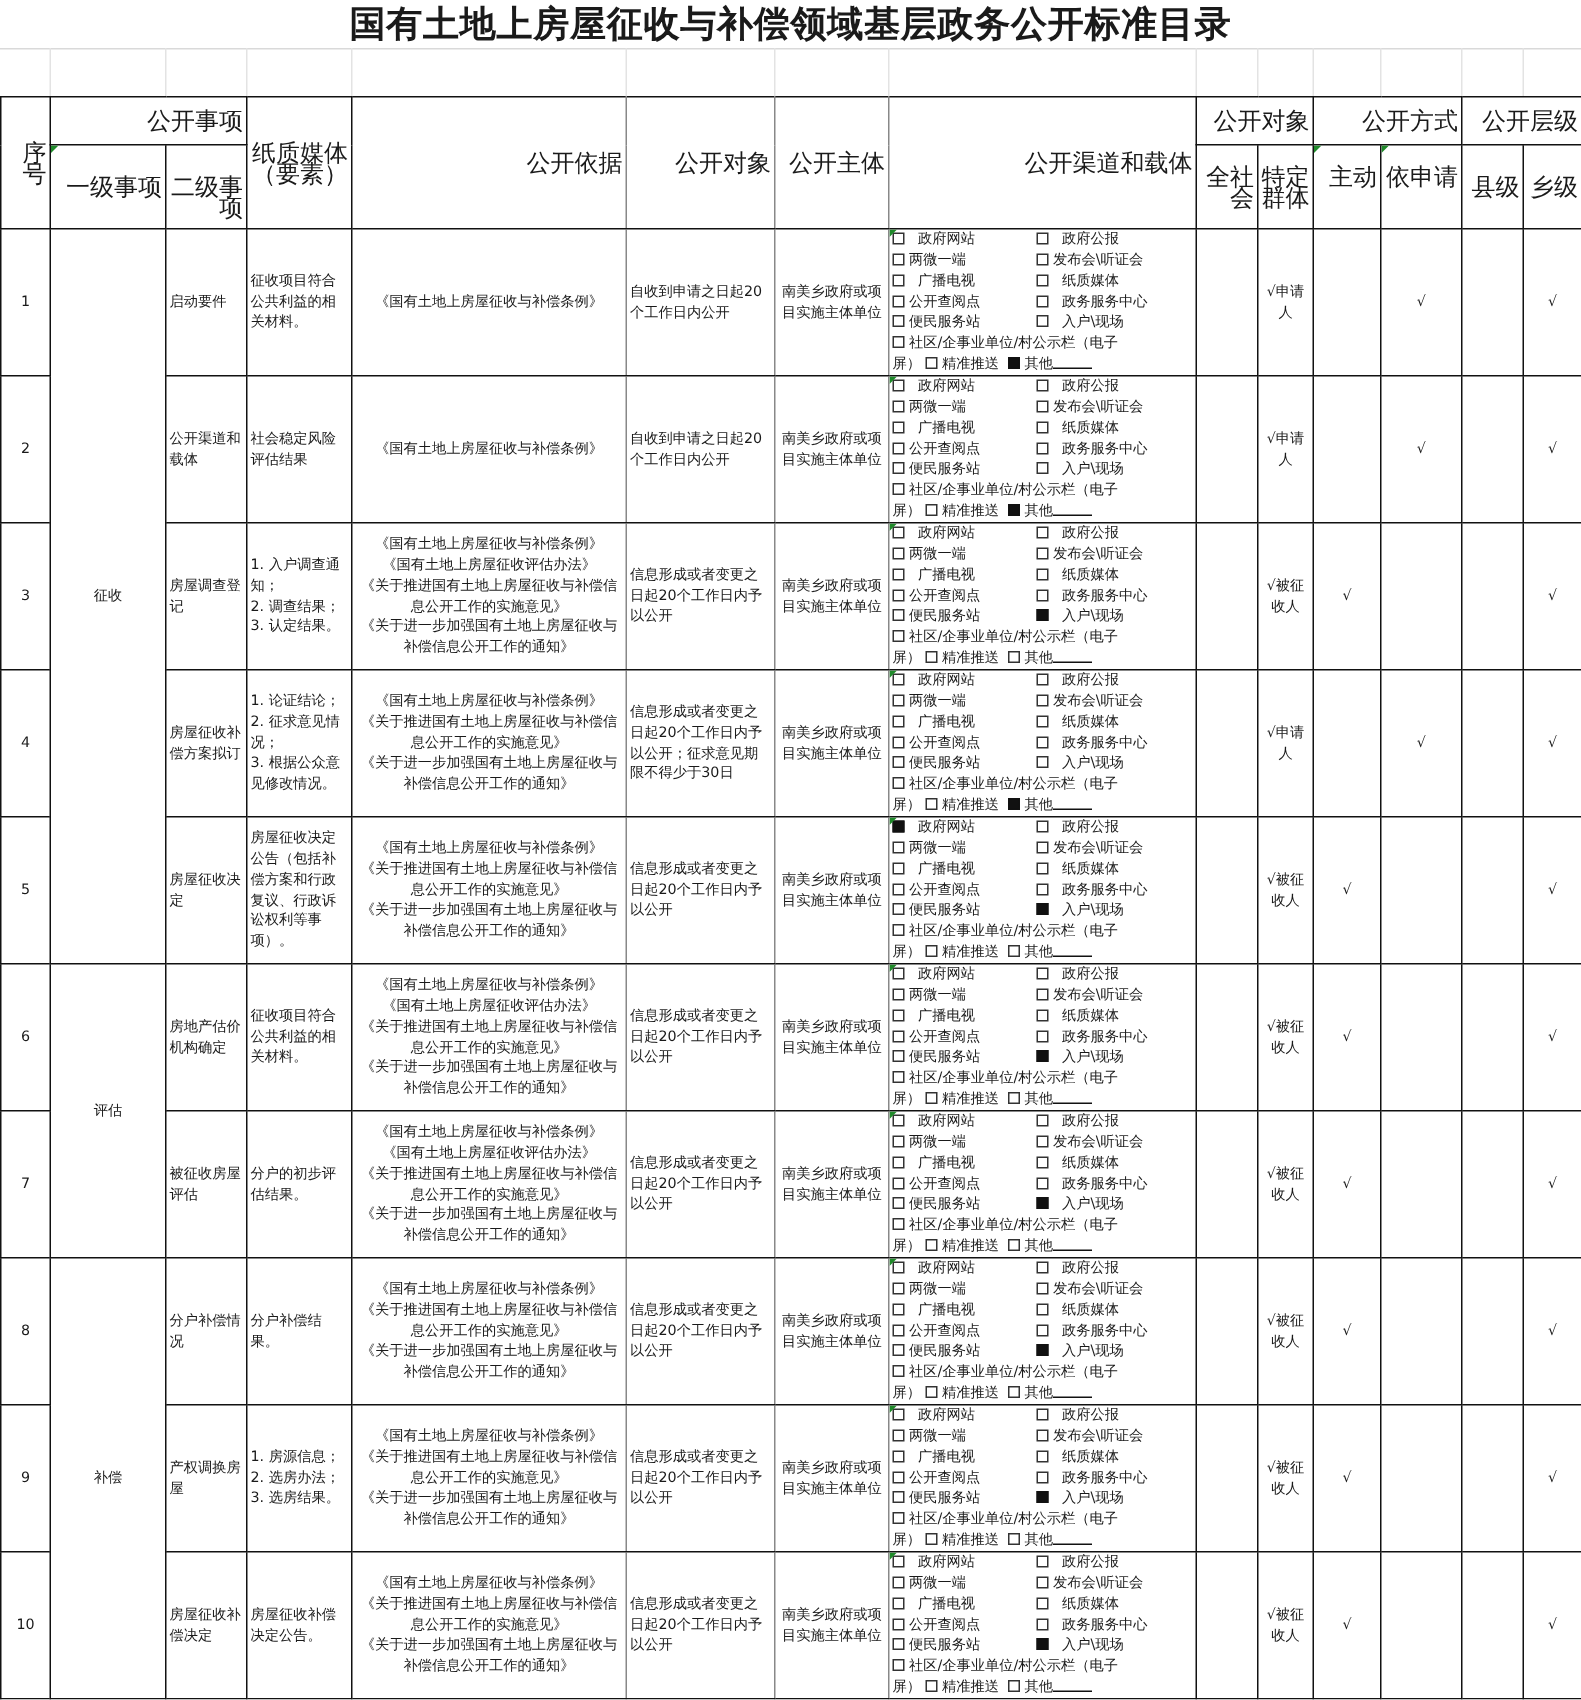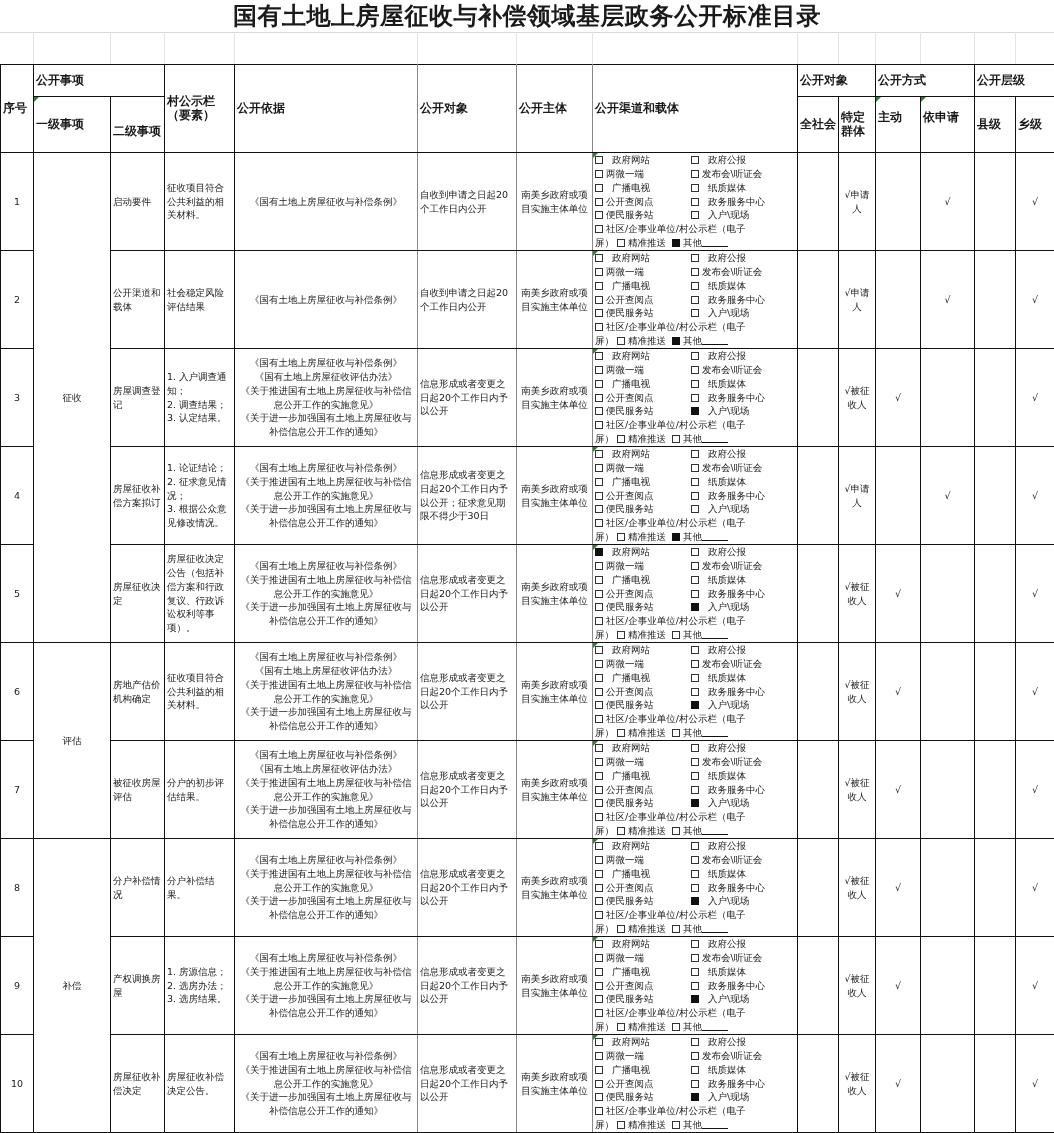--- a/index.html
+++ b/index.html
@@ -9,21 +9,21 @@
            display:flex; align-items:center; justify-content:center;
            font-size:24px; font-weight:bold; letter-spacing:0.5px;
            border-bottom:1px solid #d9d9d9; }
   .blank-row { position:absolute; left:0; top:32px; width:1054px; height:32px; }
   .blank-row .gl { position:absolute; top:0; height:32px; border-left:1px solid #e3e3e3; }
   table.grid { position:absolute; left:0; top:64px; border-collapse:collapse;
                table-layout:fixed; width:1054px; }
   table.grid td, table.grid th { border:1px solid #111; padding:0 2px;
                font-size:9.5px; line-height:13.8px; vertical-align:middle;
                overflow:hidden; position:relative; }
-  table.grid th { font-weight:bold; text-align:left; font-size:12px; }
+  table.grid th { font-weight:normal; text-align:right; font-size:16px; }
   .c { text-align:center; }
   .l { text-align:left; }
   .green-tri::before { content:""; position:absolute; left:0; top:0;
      border-top:5px solid #1f8a2a; border-right:5px solid transparent; }
   .channels { font-size:9.3px; line-height:13.9px; white-space:nowrap; padding-left:2px !important;margin-top:46px; }
   .ch-line { display:block; }
   .cb { display:inline-block; width:8px; height:8px; border:1px solid #333;
         box-sizing:border-box; vertical-align:-1px; margin-right:3px; }
   .cb.on { background:#111; border-color:#111; }
   .ch-col { display:inline-block; }
@@ -67,21 +67,21 @@
     <col style="width:37px">
       <col style="width:45px">
       <col style="width:54px">
     <col style="width:41px">
       <col style="width:39px">
   </colgroup>
   <thead>
     <tr style="height:32px">
       <th rowspan="2">序号</th>
       <th colspan="2">公开事项</th>
-      <th rowspan="2">村公示栏（要素）</th>
+      <th rowspan="2">纸质媒体（要素）</th>
       <th rowspan="2" class="grayR">公开依据</th>
       <th rowspan="2" class="grayR">公开对象</th>
       <th rowspan="2" class="grayR">公开主体</th>
       <th rowspan="2">公开渠道和载体</th>
       <th colspan="2">公开对象</th>
       <th colspan="2">公开方式</th>
       <th colspan="2">公开层级</th>
     </tr>
     <tr style="height:56px">
       <th class="green-tri">一级事项</th>

